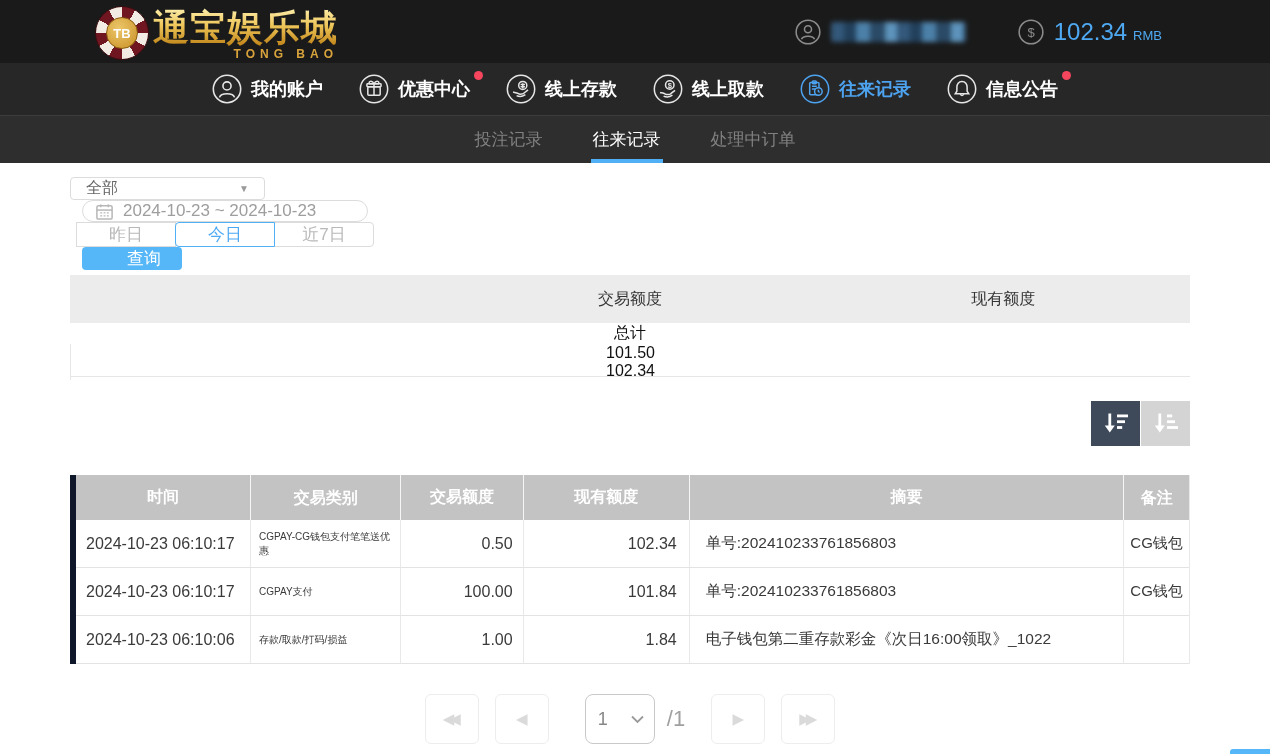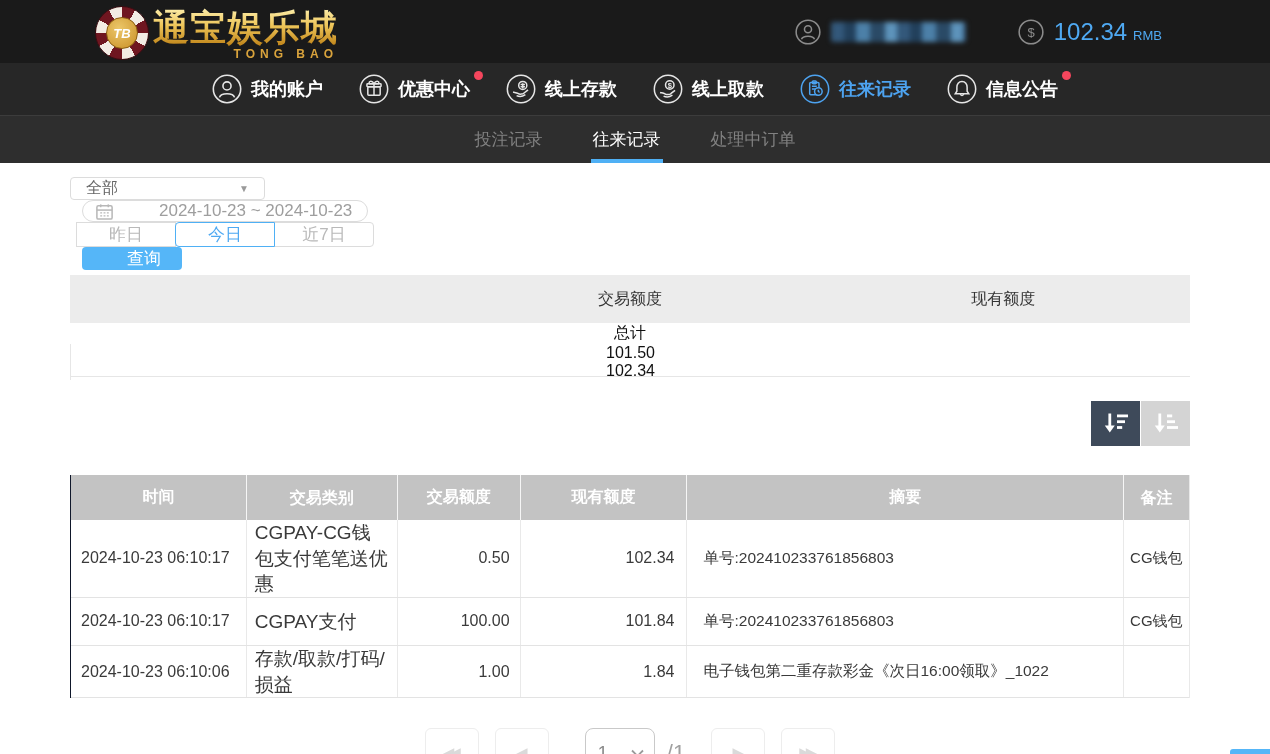--- a/index.html
+++ b/index.html
@@ -5,21 +5,21 @@
   * { margin:0; padding:0; box-sizing:border-box; }
   html,body { width:1270px; height:754px; }
   body { font-family:"Liberation Sans","DejaVu Sans",sans-serif; background:#fff; overflow:hidden; }
   .page { position:relative; width:1270px; height:754px; background:#fff; }
 
   
   .header { height:63px; background:#1a1a1a; display:flex; align-items:center; }
   .logo { display:flex; align-items:flex-end; margin-left:95px; height:63px; }
   .chip { width:54px; height:54px; border-radius:50%; margin-bottom:3px;
     background:repeating-conic-gradient(#6f1620 0 30deg,#f3ece4 30deg 60deg);
-    border:1px solid #3a0d12; position:relative; flex:0 0 auto;font-style:italic; }
+    border:1px solid #3a0d12; position:relative; flex:0 0 auto; }
   .chip-inner { position:absolute; left:50%; top:50%; transform:translate(-50%,-50%);
     width:32px; height:32px; border-radius:50%;
     background:radial-gradient(circle at 40% 35%,#ecc express,#d8a93f); 
     background:radial-gradient(circle at 40% 35%,#ecc76a,#c98f25);
     border:1px solid #8a5c10; display:flex; align-items:center; justify-content:center;
     color:#fff; font-size:13px; font-weight:bold; }
   .logo-text { position:relative; margin-left:4px; height:58px; }
   .logo-title { font-family:"Liberation Serif","DejaVu Serif",serif; font-size:36px; font-weight:bold; letter-spacing:1px;
     background:linear-gradient(180deg,#fdf0b0 5%,#eec558 45%,#b87a10 95%);
     -webkit-background-clip:text; background-clip:text; color:transparent; line-height:46px; }
@@ -57,21 +57,21 @@
   
   .content { padding:14px 80px 0 70px; }
 
   .filter-row { display:flex; height:46px; align-items:stretch;flex-direction:column; }
   .select-box { width:195px; border:1px solid #dcdcdc; border-radius:4px; background:#fff;
     display:flex; align-items:center; justify-content:space-between; padding:0 15px;
     color:#666; font-size:16px; cursor:pointer; }
   .select-caret { color:#9a9a9a; font-size:10px; }
   .date-box { width:286px; margin-left:12px; border:1px solid #dcdcdc; border-radius:12px;
     background:#fff; display:flex; align-items:center; padding:0 12px; color:#9e9e9e;
-    font-size:17px; cursor:pointer;gap:36px; }
+    font-size:17px; cursor:pointer; }
   .date-box svg { margin-right:9px; flex:0 0 auto; }
   .quick-group { display:flex; margin-left:6px; }
   .quick-btn { width:100px; border:1px solid #dcdcdc; background:#fff; color:#b9b9b9;
     font-size:17px; cursor:pointer; display:flex; align-items:center; justify-content:center; }
   .quick-btn + .quick-btn { margin-left:-1px; }
   .quick-btn.first { border-radius:4px 0 0 4px; }
   .quick-btn.last { border-radius:0 4px 4px 0;text-align:center; }
   .quick-btn.active { border-color:#4fb0f5; color:#4fa9f2; z-index:1; }
   .search-btn { width:100px; margin-left:12px; background:#55b6f8; border:none;
     border-radius:4px; color:#fff; font-size:17px; cursor:pointer;padding-left:24px; }
@@ -87,30 +87,30 @@
   .sum-body > div + div { border-left:1px solid #e6e6e6; }
 
   
   .sort-row { margin-top:24px; display:flex; justify-content:flex-end; gap:1px; }
   .sort-btn { width:49px; height:45px; display:flex; align-items:center; justify-content:center;
     cursor:pointer; border:none; }
   .sort-btn.desc { background:#3e4a5a; }
   .sort-btn.asc { background:#d4d4d4; }
 
   
-  .rec-table { margin-top:29px; border-left:1px solid #0f172a; border-right:1px solid #e9e9e9; }
+  .rec-table { margin-top:29px; border-left:6px solid #0f172a; border-right:1px solid #e9e9e9; }
   .rec-head { display:flex; height:45px; background:#c3c3c3; }
   .rec-head > div { display:flex; align-items:center; justify-content:center; color:#fff;
     font-size:16px; font-weight:bold; }
   .rec-head > div + div { border-left:1px solid rgba(255,255,255,.85); }
   .rec-row { display:flex; min-height:48px; border-bottom:1px solid #e3e3e3; align-items:stretch; }
   .rec-row > div { display:flex; align-items:center; color:#3a3a3a; }
   .rec-row > div + div { border-left:1px solid #e9e9e9; }
   .c-time   { width:175px; padding-left:10px; font-size:16px; }
-  .c-cat    { width:151px; padding:0 8px; font-size:19px; line-height:1.35; }
+  .c-cat    { width:151px; padding:8px 8px; font-size:10px; line-height:1.35; }
   .c-amt    { width:123px; justify-content:flex-end; padding-right:10px; font-size:16px; }
   .c-bal    { width:167px; justify-content:flex-end; padding-right:12px; font-size:16px; }
   .c-sum    { width:437px; padding-left:16px; font-size:15.5px; }
   .c-note   { width:66px; padding:4px 4px 4px 6px; font-size:15px; line-height:1.35; word-break:break-all; }
   .rec-head .c-time,.rec-head .c-cat,.rec-head .c-amt,.rec-head .c-bal,.rec-head .c-sum,.rec-head .c-note
     { padding:0; justify-content:center; }
 
   
   .pager { margin-top:30px; display:flex; align-items:center; justify-content:center; }
   .pg-btn { width:54px; height:50px; border:1px solid #ededed; border-radius:6px; background:#fff;

